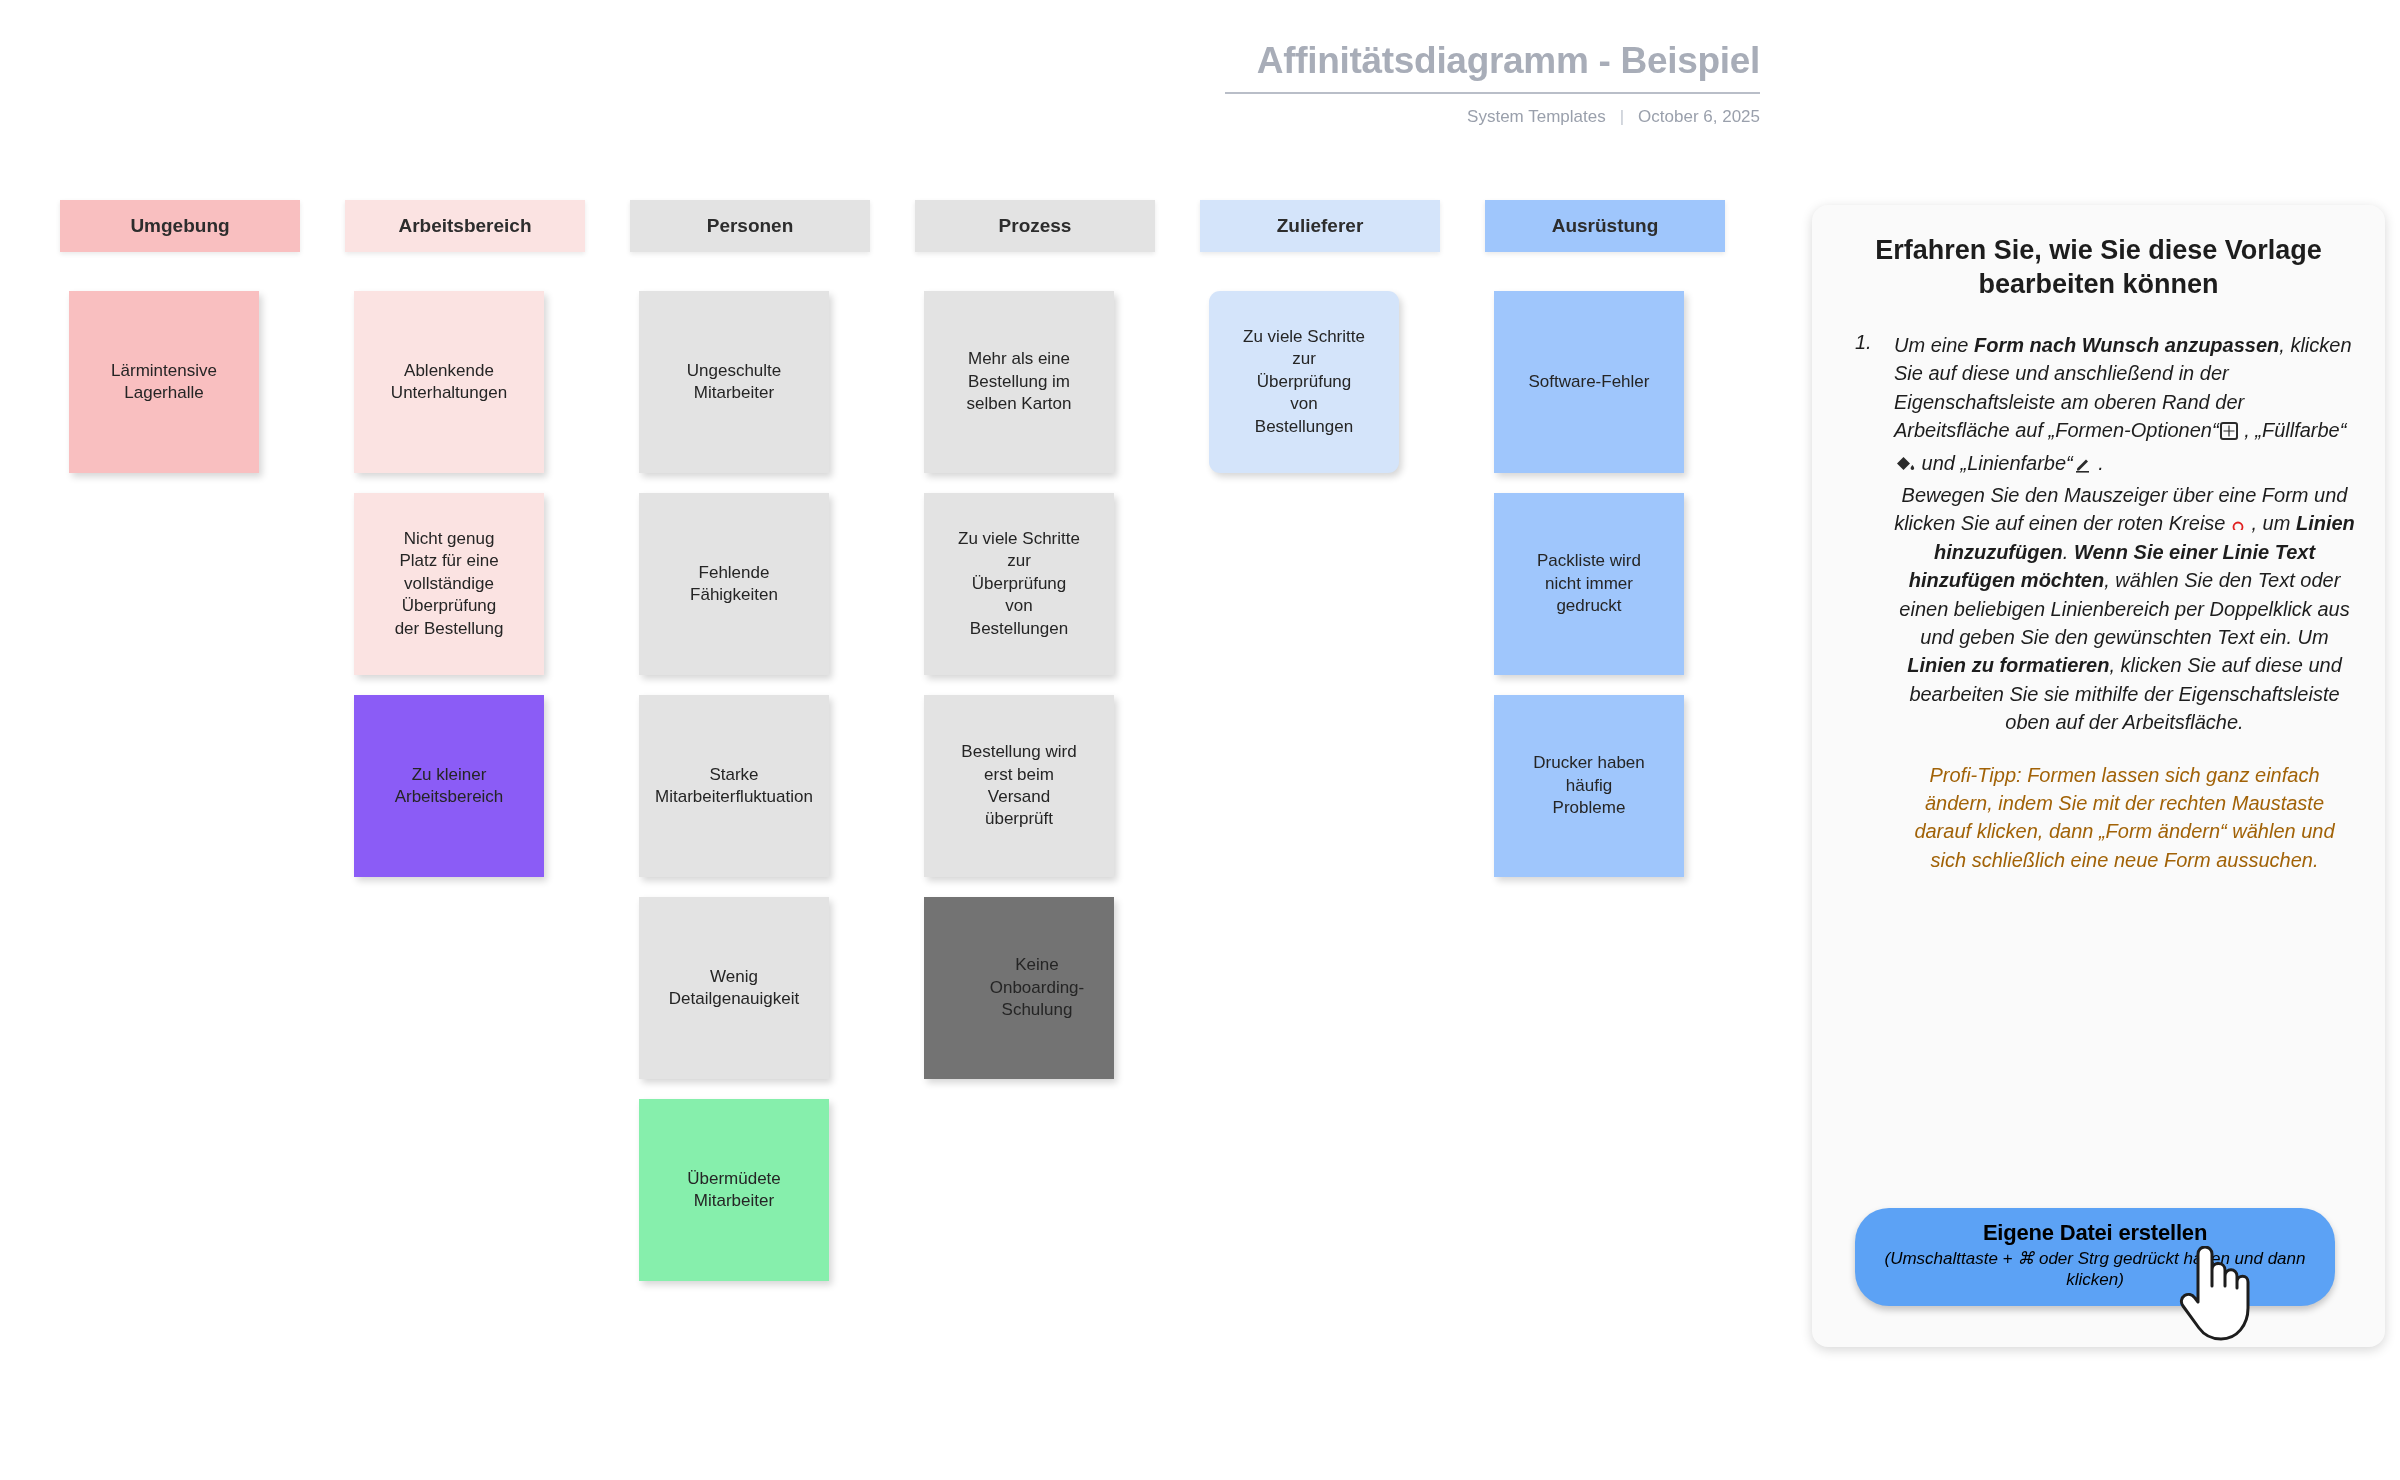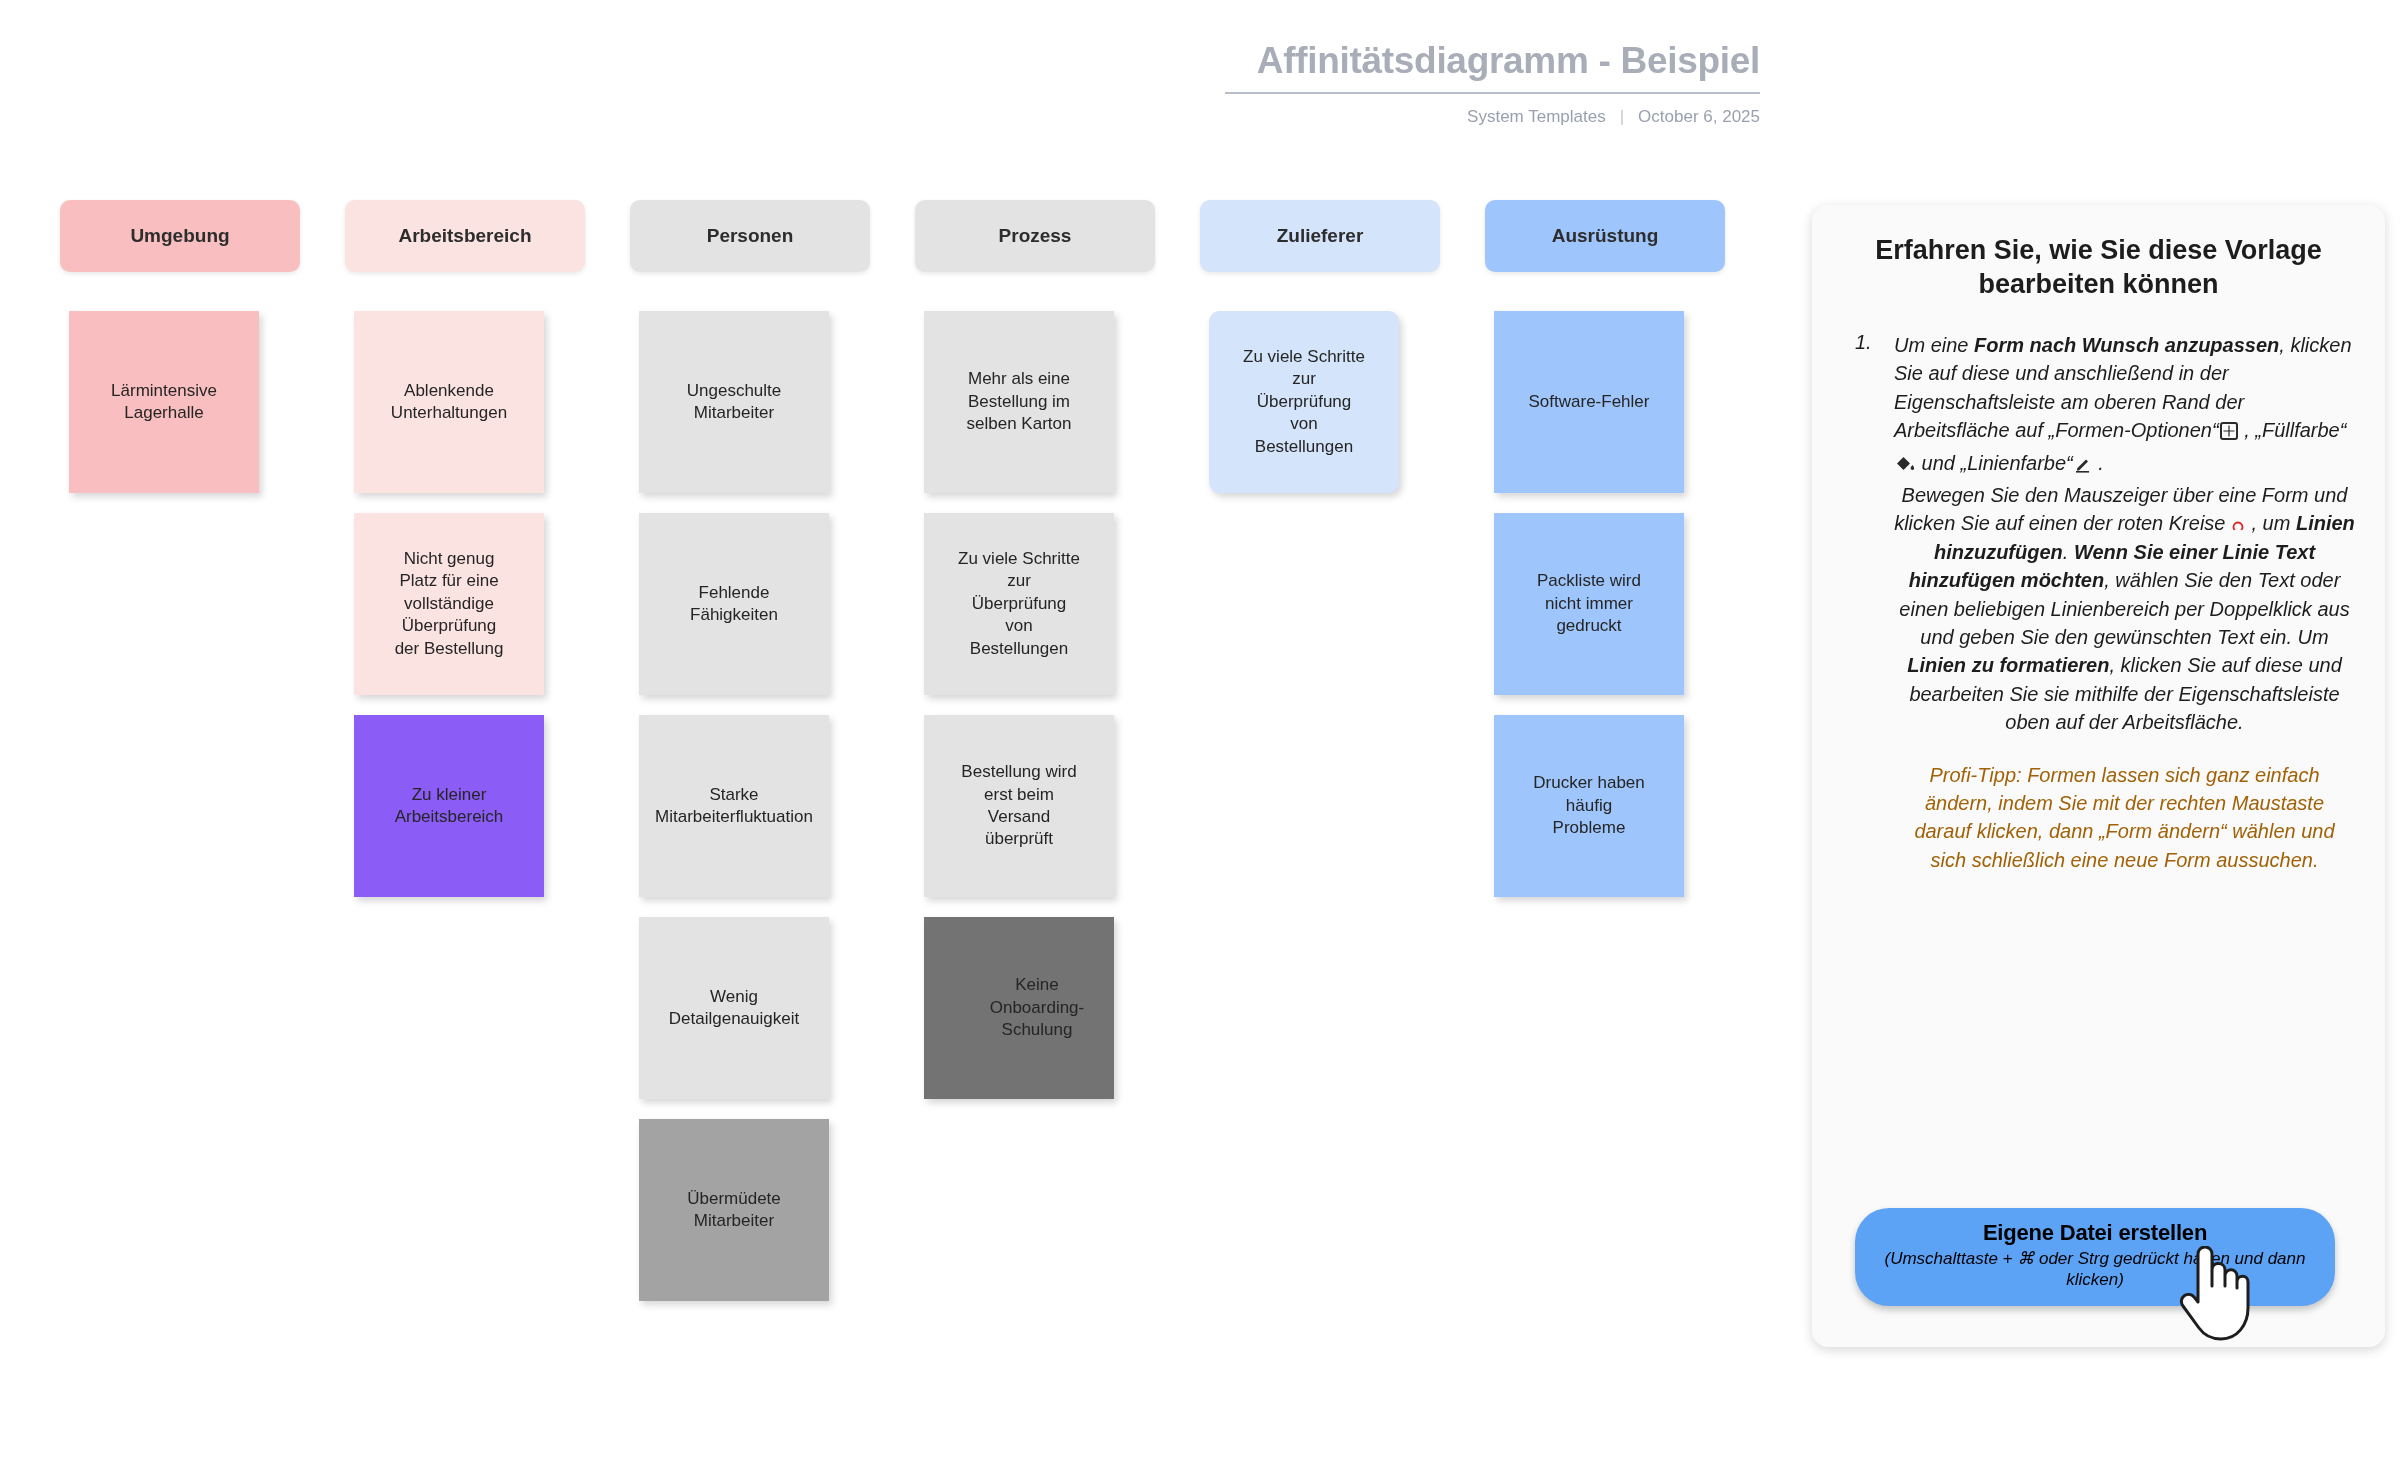--- a/index.html
+++ b/index.html
@@ -26,21 +26,21 @@
   }
   .sub-sep{color:#c3c8d2;}
   
   #board{
     position:absolute; left:0; top:200px;
     width:1760px; height:1280px;
     display:flex; padding-left:44px; box-sizing:border-box;
   }
   .column{width:240px;margin-right:45px;display:flex;flex-direction:column;align-items:center;}
   .col-header{
-    width:240px;height:72px;border-radius:10px;
+    width:240px;height:52px;border-radius:0;
     display:flex;align-items:center;justify-content:center;
     font-size:19px;font-weight:bold;color:#2d2d2d;
     box-shadow:0 2px 5px rgba(0,0,0,.09);
     box-sizing:border-box;text-align:center;margin-left:32px;
   }
   .cards{margin-top:39px;display:flex;flex-direction:column;align-items:center;}
   .note{
     width:190px;height:182px;margin-bottom:20px;
     display:flex;align-items:center;justify-content:center;
     text-align:center;font-size:17px;line-height:1.32;color:#252525;
@@ -122,21 +122,21 @@
       <div class="col-header" style="background: rgb(227, 227, 227);">Personen</div>
       <div class="cards">
         <div class="note" style="background: rgb(227, 227, 227);">Ungeschulte
 Mitarbeiter</div>
         <div class="note" style="background: rgb(227, 227, 227);">Fehlende
 Fähigkeiten</div>
         <div class="note" style="background: rgb(227, 227, 227);">Starke
 Mitarbeiterfluktuation</div>
         <div class="note" style="background: rgb(227, 227, 227);">Wenig
 Detailgenauigkeit</div>
-        <div class="note" style="background: #a3a3a3;">Übermüdete
+        <div class="note" style="background: #86efac;">Übermüdete
 Mitarbeiter</div>
       </div>
     </div>
     <div class="column">
       <div class="col-header" style="background: rgb(227, 227, 227);">Prozess</div>
       <div class="cards">
         <div class="note" style="background: rgb(227, 227, 227);">Mehr als eine
 Bestellung im
 selben Karton</div>
         <div class="note" style="background: rgb(227, 227, 227);">Zu viele Schritte

